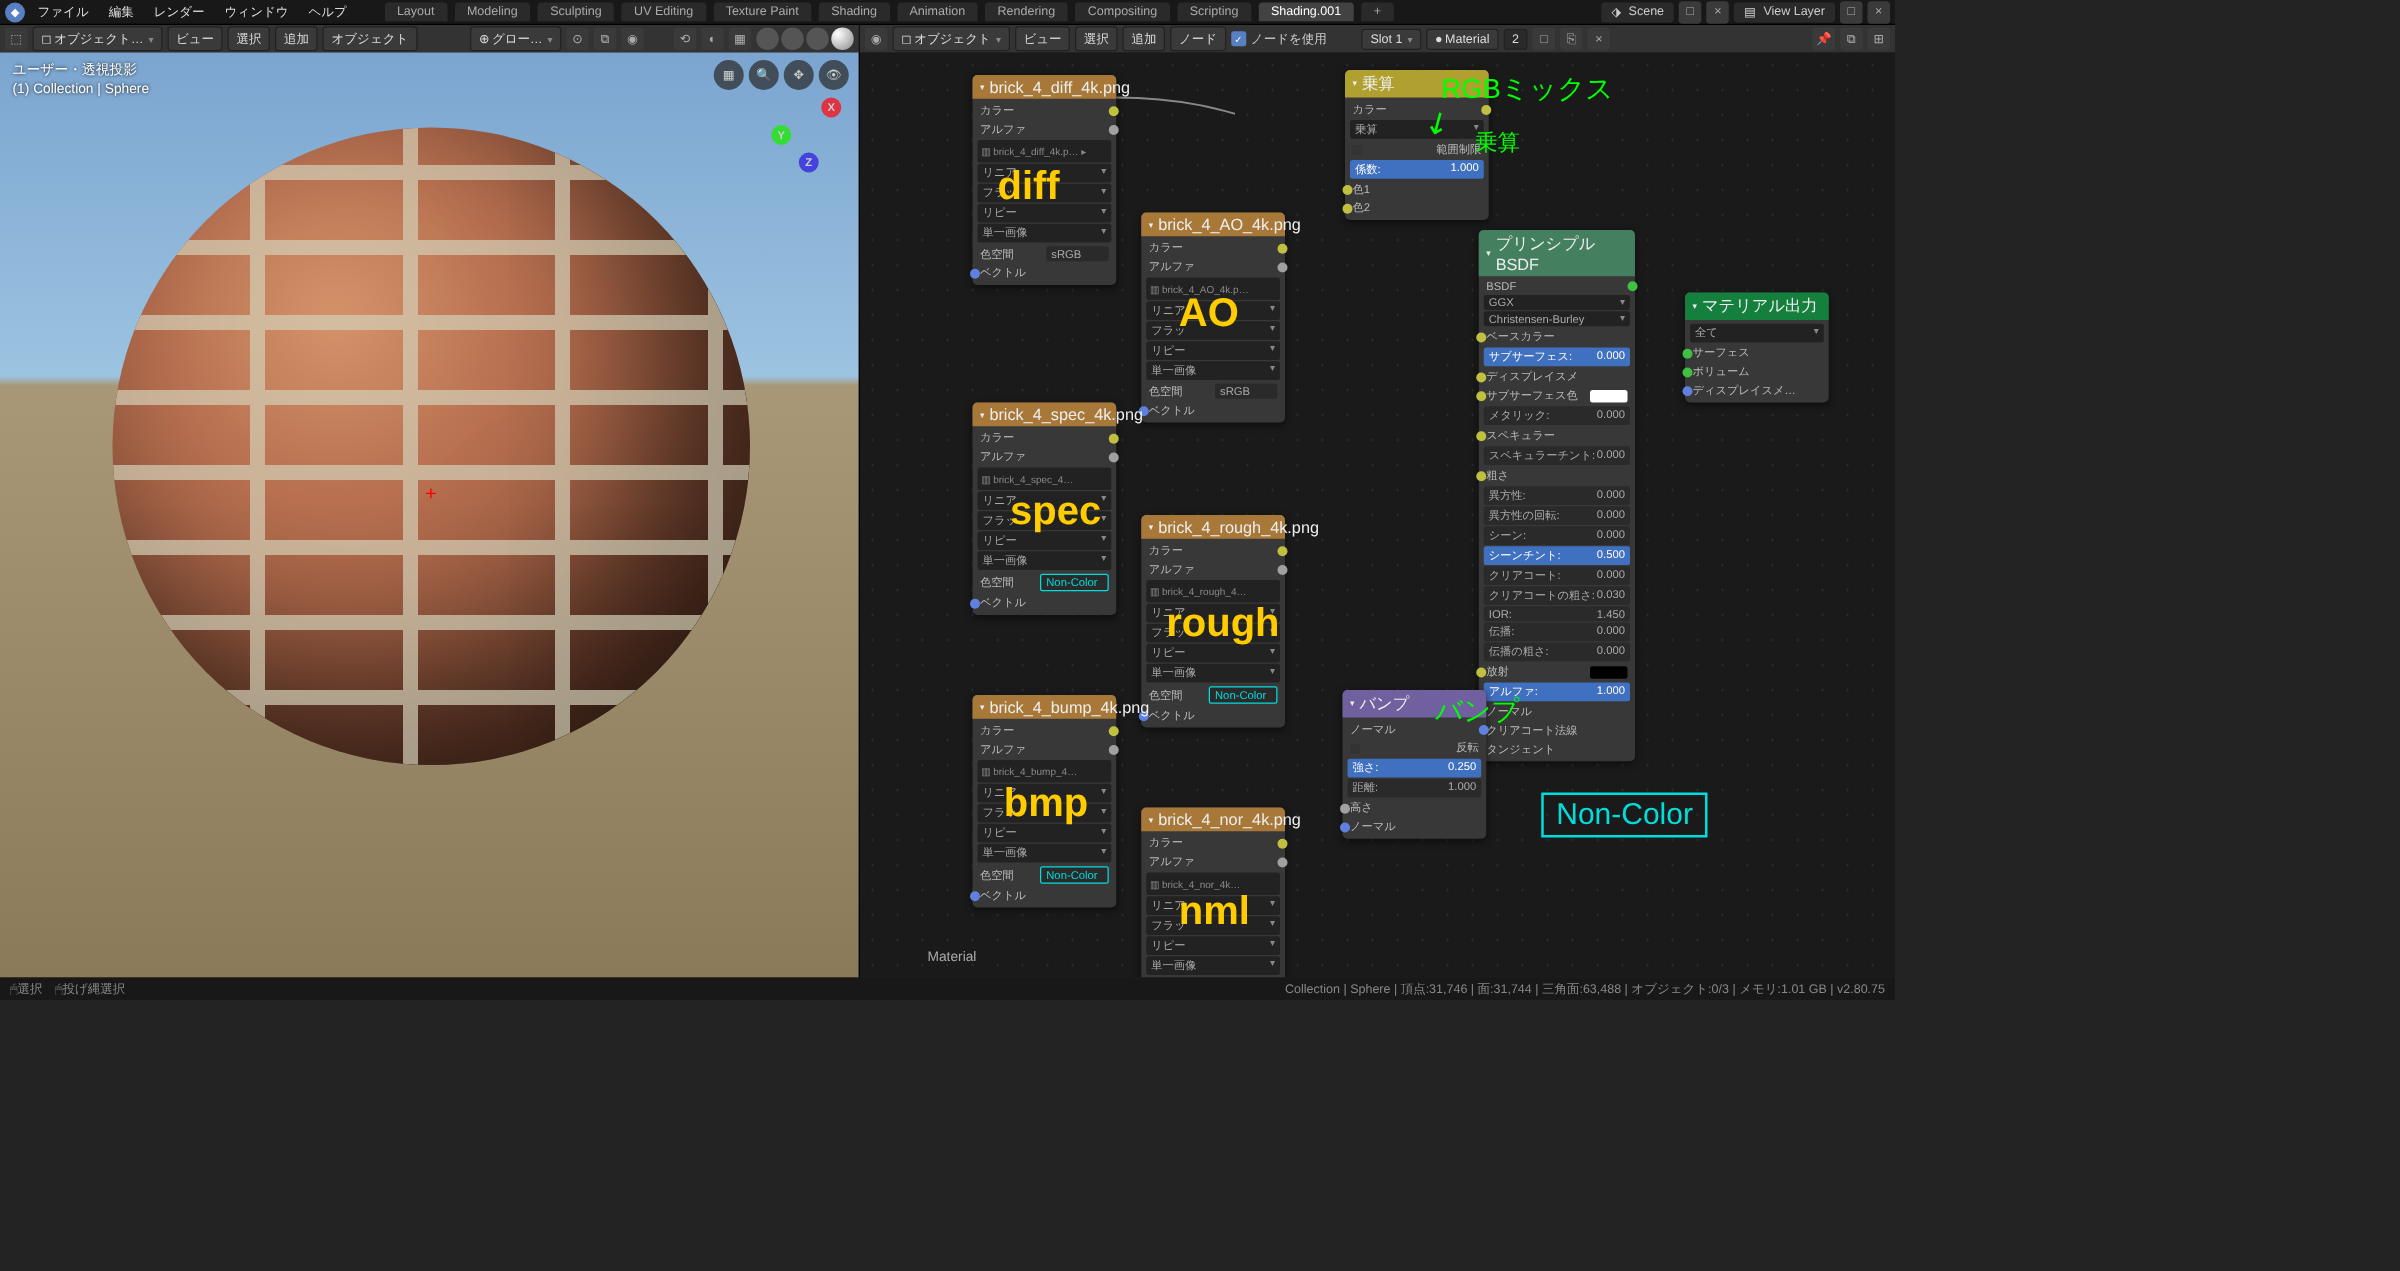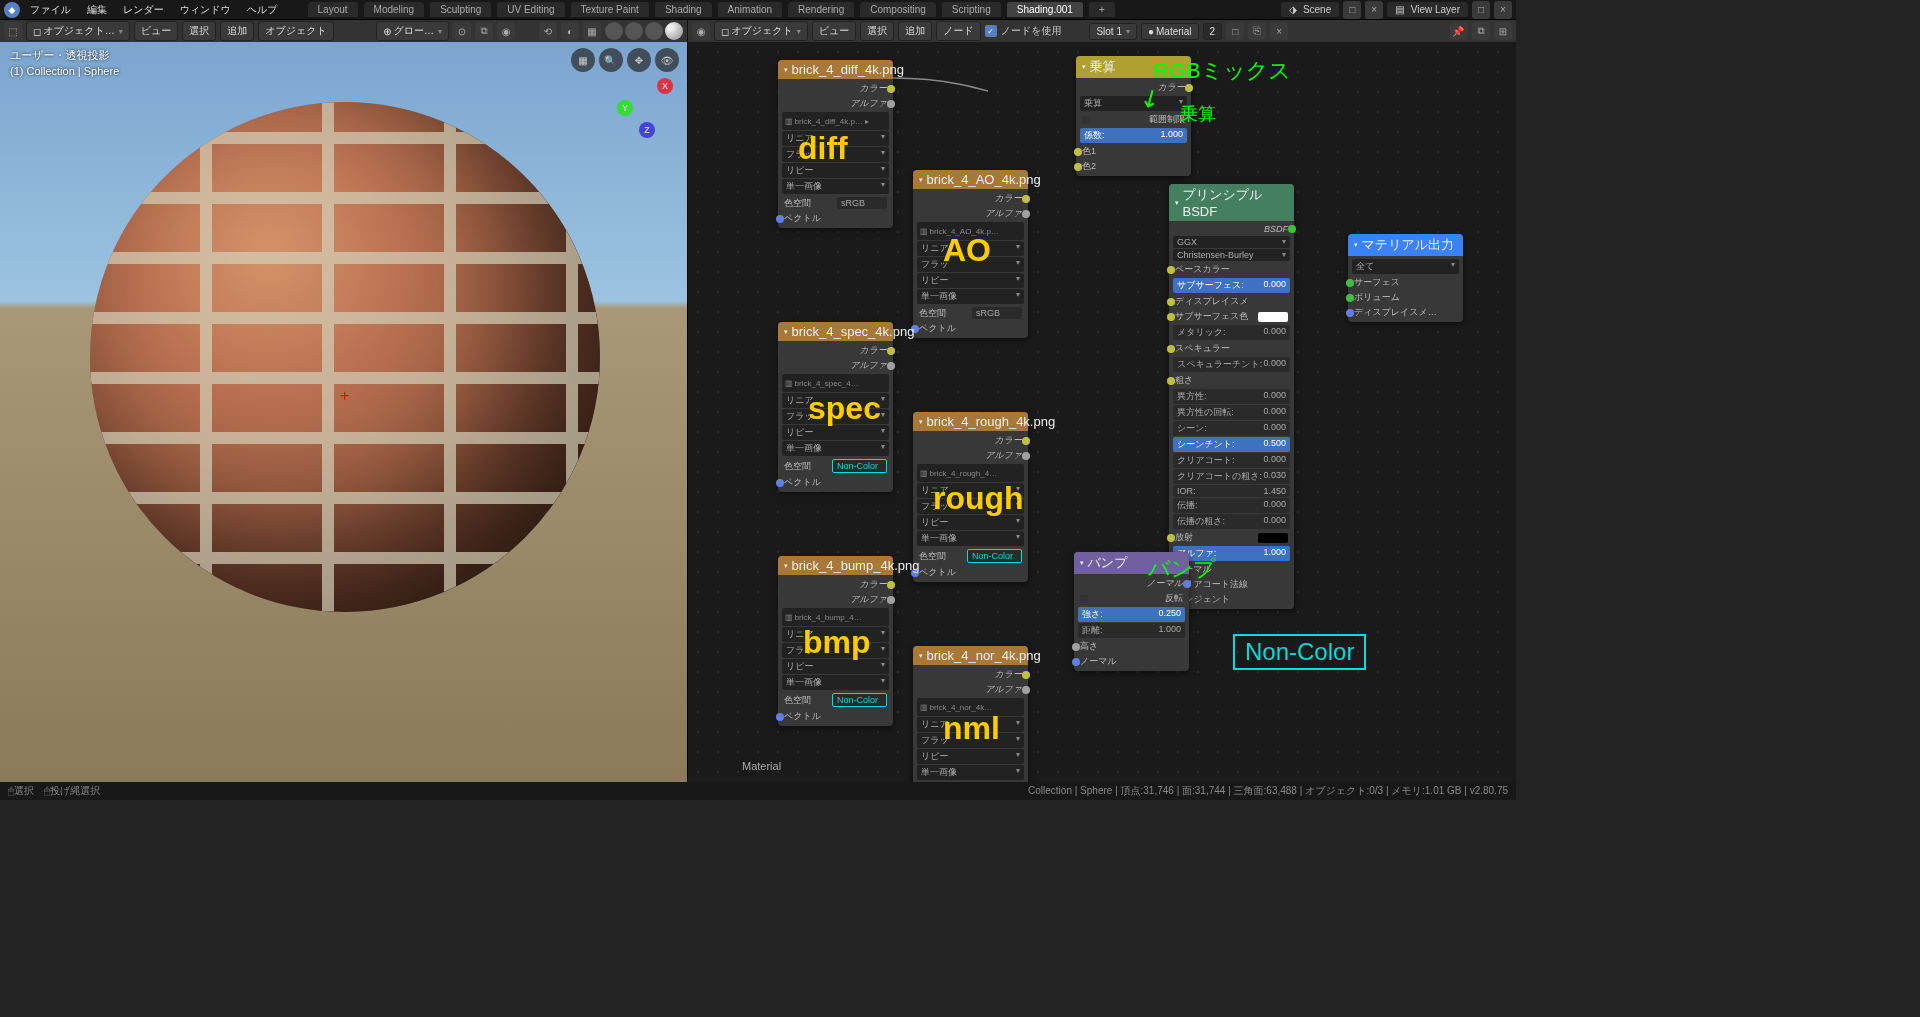--- a/index.html
+++ b/index.html
@@ -38,25 +38,25 @@
 .vp-shading { position:absolute; top:-18px; right:6px; display:flex; gap:2px; }
 .shade-ball { width:18px; height:18px; border-radius:50%; background:#555; cursor:pointer; }
 .shade-ball.active { background:radial-gradient(circle at 30% 30%,#fff,#888); }
 .node-editor { flex:1; position:relative; background:#1a1a1a; background-image:radial-gradient(circle,#2a2a2a 1px,transparent 1px); background-size:20px 20px; overflow:hidden; }
 .node { position:absolute; background:#383838; border-radius:4px; font-size:9px; box-shadow:0 2px 6px rgba(0,0,0,.5); min-width:115px; }
 .node-hdr { padding:2px 6px; color:#eee; border-radius:4px 4px 0 0; display:flex; align-items:center; gap:4px; font-size:13px; }
 .node-hdr::before { content:"▾"; font-size:7px; }
 .hdr-img { background:#a87838; }
 .hdr-mix { background:#b0a030; }
 .hdr-shader { background:#448060; }
-.hdr-out { background:#3b82f6; }
+.hdr-out { background:#15803d; }
 .hdr-vec { background:#7060a0; }
 .node-body { padding:2px 4px; }
 .node-row { display:flex; justify-content:space-between; align-items:center; padding:1px 2px; color:#bbb; position:relative; }
-.node-row.out { justify-content:flex-end;font-style:italic; }
+.node-row.out { justify-content:flex-start; }
 .node-row .sock { width:8px; height:8px; border-radius:50%; position:absolute; }
 .sock-l { left:-6px; }
 .sock-r { right:-6px; }
 .sock-col { background:#c0c040; }
 .sock-val { background:#a0a0a0; }
 .sock-vec { background:#6080e0; }
 .sock-sh { background:#40c040; }
 .node-field { background:#2a2a2a; border-radius:2px; padding:1px 4px; margin:1px 0; color:#aaa; display:flex; justify-content:space-between; }
 .node-field.sel { background:#222; }
 .node-field.cyan { border:1px solid #0dd; color:#0dd; }
@@ -414,21 +414,21 @@
      <div class="node-row">
             <span class="sock sock-l sock-col"></span>
             <span>色2</span>
           </div>
     </div>
    </div>
    <div class="anno-g" style="top:14px; left:465px;">RGBミックス</div>
    <div class="arrow-g" style="top:42px; left:452px;">↙</div>
    <div class="anno-g" style="top:60px; left:492px; font-size:18px;">乗算</div>
 
-   <div class="node" style="top:142px; left:481px; width:125px;">
+   <div class="node" style="top:142px; left:495px; width:125px;">
     <div class="node-hdr hdr-shader">プリンシプルBSDF</div>
     <div class="node-body">
      <div class="node-row out">
             <span>BSDF</span>
             <span class="sock sock-r sock-sh"></span>
           </div>
      <div class="node-field sel dd">GGX</div>
      <div class="node-field sel dd">Christensen-Burley</div>
      <div id="bsdf-rows">
             <div class="node-row">

